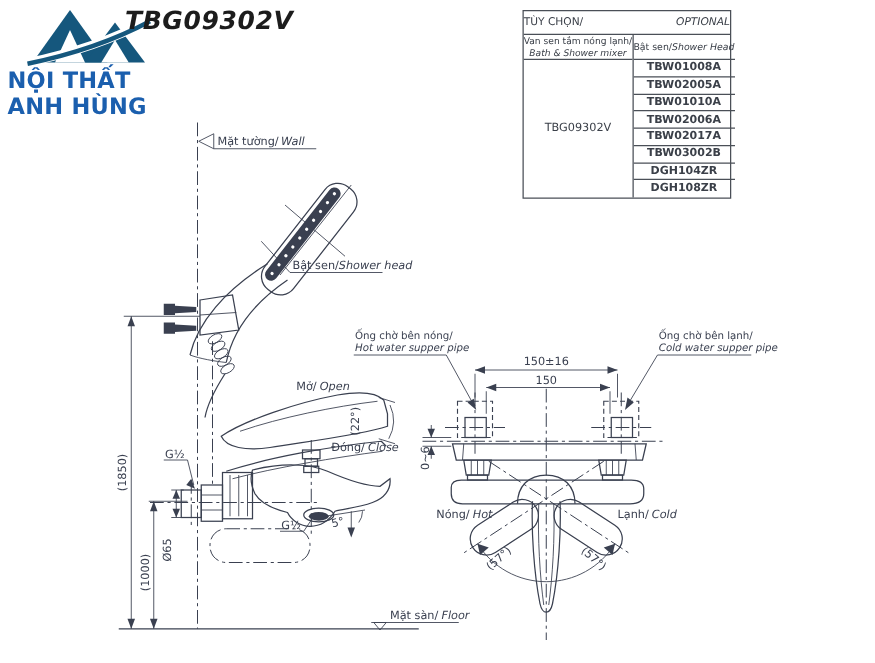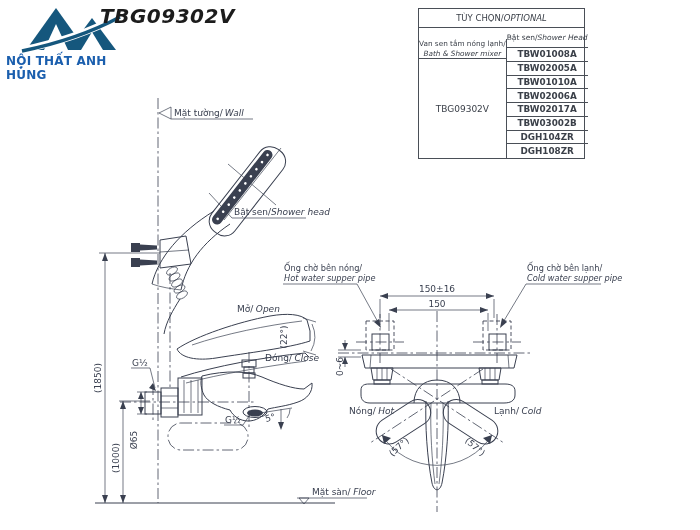--- a/index.html
+++ b/index.html
@@ -1,27 +1,27 @@
 <!DOCTYPE html>
 <html><head>
 <meta charset="utf-8">
 <style>
   html,body{margin:0;padding:0;background:#fff;}
   #screen{position:relative;width:700px;height:530px;background:#fff;overflow:hidden;
           font-family:"DejaVu Sans",sans-serif;color:#3b4049;}
   .abs{position:absolute;}
   
-  #brand-text{left:6px;top:54px;width:140px;font-size:12px;font-weight:bold;color:#1b5fae;letter-spacing:.2px;}
+  #brand-text{left:6px;top:54px;width:140px;font-size:18px;font-weight:bold;color:#1b5fae;letter-spacing:.2px;}
   #page-title{left:100px;top:4px;font-size:20px;font-weight:800;font-style:italic;color:#1c1c1c;letter-spacing:.5px;}
   
   .tbl{left:418px;top:8px;width:167px;height:151px;border:1px solid #4a4f57;box-sizing:border-box;
        font-size:8.5px;color:#3b4049;background:#fff;}
-  .tbl .hd{height:19px;border-bottom:1px solid #4a4f57;display:flex;align-items:center;justify-content:center;box-sizing:border-box;}
+  .tbl .hd{height:19px;border-bottom:1px solid #4a4f57;display:flex;align-items:center;justify-content:space-between;box-sizing:border-box;}
   .tbl .bd{display:flex;height:130px;}
-  .tbl .c1{width:88px;border-right:1px solid #4a4f57;box-sizing:border-box;display:flex;flex-direction:column;margin-top:11px;}
+  .tbl .c1{width:88px;border-right:1px solid #4a4f57;box-sizing:border-box;display:flex;flex-direction:column;}
   .tbl .c1h{height:20px;border-bottom:1px solid #4a4f57;box-sizing:border-box;display:flex;flex-direction:column;
             align-items:center;justify-content:center;font-size:7.3px;line-height:1.25;white-space:nowrap;}
   .tbl .c1m{flex:1;display:flex;align-items:center;justify-content:center;font-size:9px;}
   .tbl .c2{flex:1;display:flex;flex-direction:column;}
   .tbl .c2h{height:20px;border-bottom:1px solid #4a4f57;box-sizing:border-box;display:flex;align-items:center;
             justify-content:center;font-size:7.5px;white-space:nowrap;}
   .tbl .cell{height:13.75px;border-bottom:1px solid #4a4f57;box-sizing:border-box;display:flex;align-items:center;
              justify-content:center;font-size:8.8px;font-weight:bold;}
   .tbl .cell:last-child{border-bottom:none;}
   .it{font-style:italic;}

